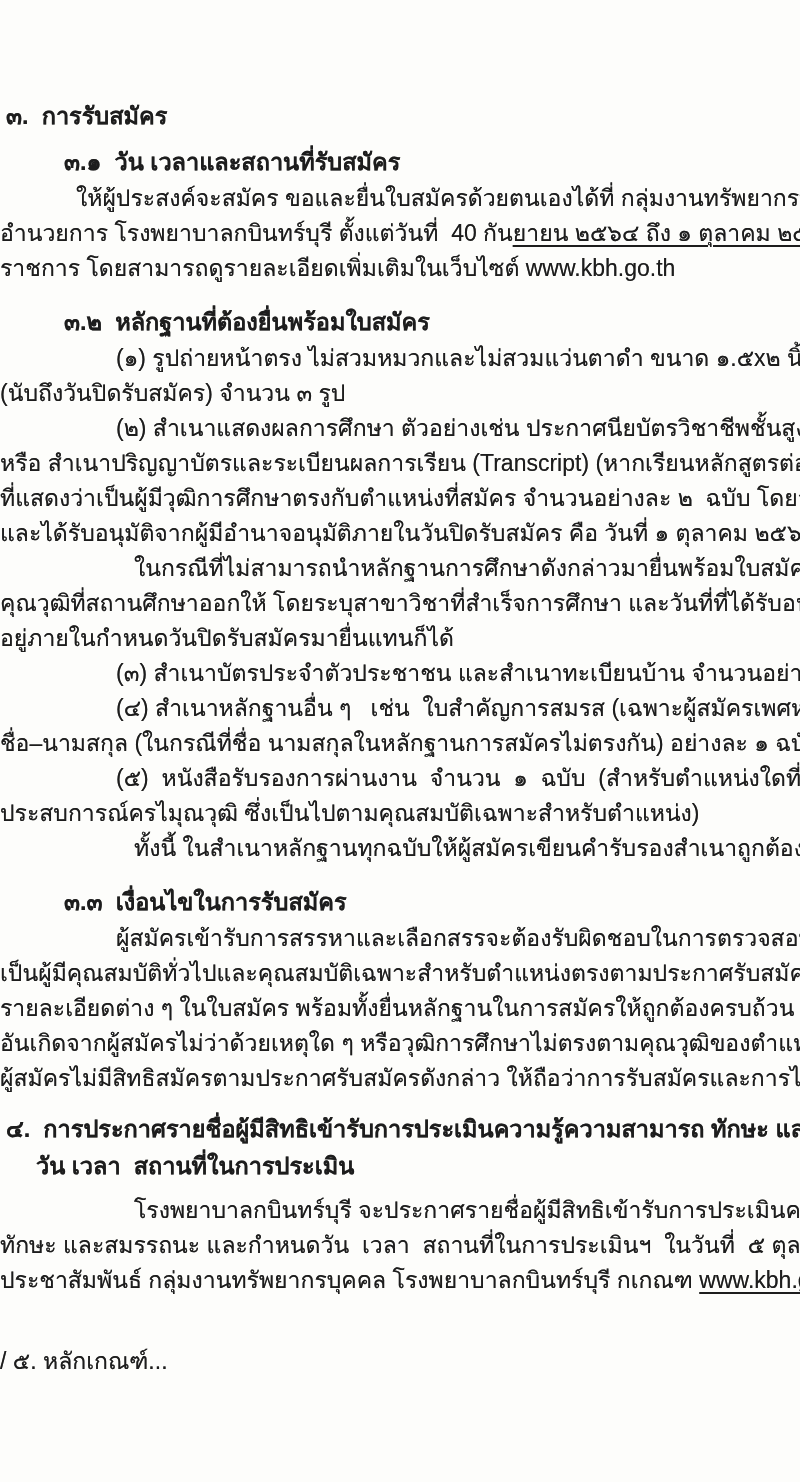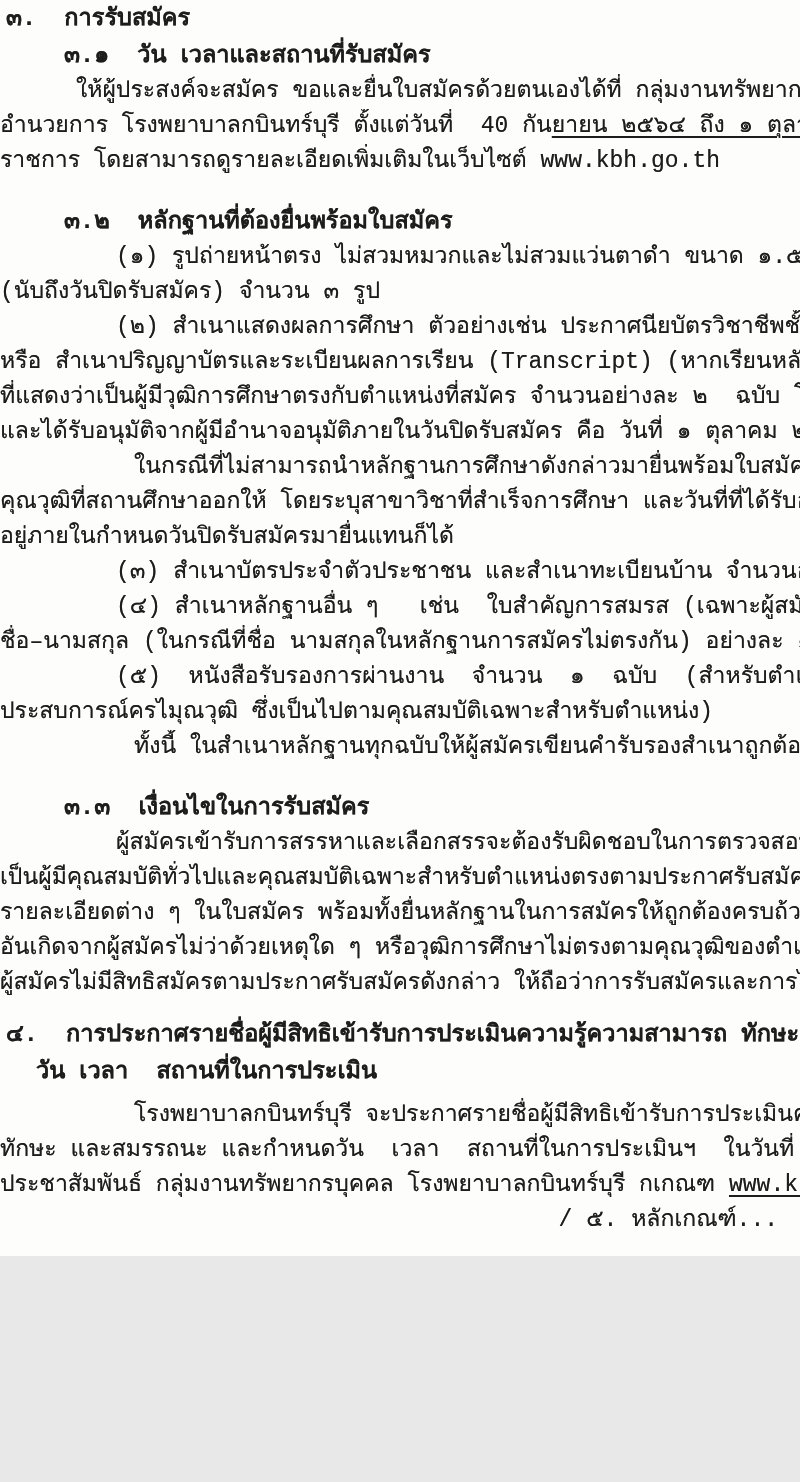--- a/index.html
+++ b/index.html
@@ -3,25 +3,26 @@
 <meta charset="utf-8">
 <style>
   html, body {
     margin: 0;
     padding: 0;
     background: #e8e8e8;
   }
   .page {
     position: relative;
     width: 800px;
-    height: 1256px;
+    height: 1482px;
     margin: 0 auto;
     background: #fdfdfb;
     box-sizing: border-box;
-    font-family: Liberation Mono, monospace;
+    padding-top: 98px;
+    font-family: Liberation Sans, sans-serif;
     color: #1d1d1d;
     overflow: hidden;
   }
   .ln {
     height: 35px;
     line-height: 35px;
     font-size: 23px;
     white-space: pre;
     overflow: hidden;
     text-shadow: 0 0 0.6px rgba(25,25,25,0.65);
@@ -38,26 +39,26 @@
     text-decoration-thickness: 1.5px;
   }
   
   .ind-h3   { padding-left: 6px;  }
   .ind-sub  { padding-left: 64px; }
   .ind-p31  { padding-left: 76px; }
   .ind-item { padding-left: 116px; }
   .ind-note { padding-left: 134px; }
   .ind-s4l2 { padding-left: 36px; }
   
-  .mt-sub   { }
-  .mt-sec   { margin-top: 24px; }
+  .mt-sub   { margin-top: 9px; }
+  .mt-sec   { margin-top: 18px; }
   .mt-s4    { margin-top: 15px; }
   .mt-p4    { margin-top: 8px; }
   .footer-line {
-    text-align: right;
+    margin-top: 46px;
     padding-right: 22px;
   }
 </style>
 </head>
 <body>
 
 <div class="page">
 
   <div class="ln hline ind-h3">๓.  การรับสมัคร</div>
 

